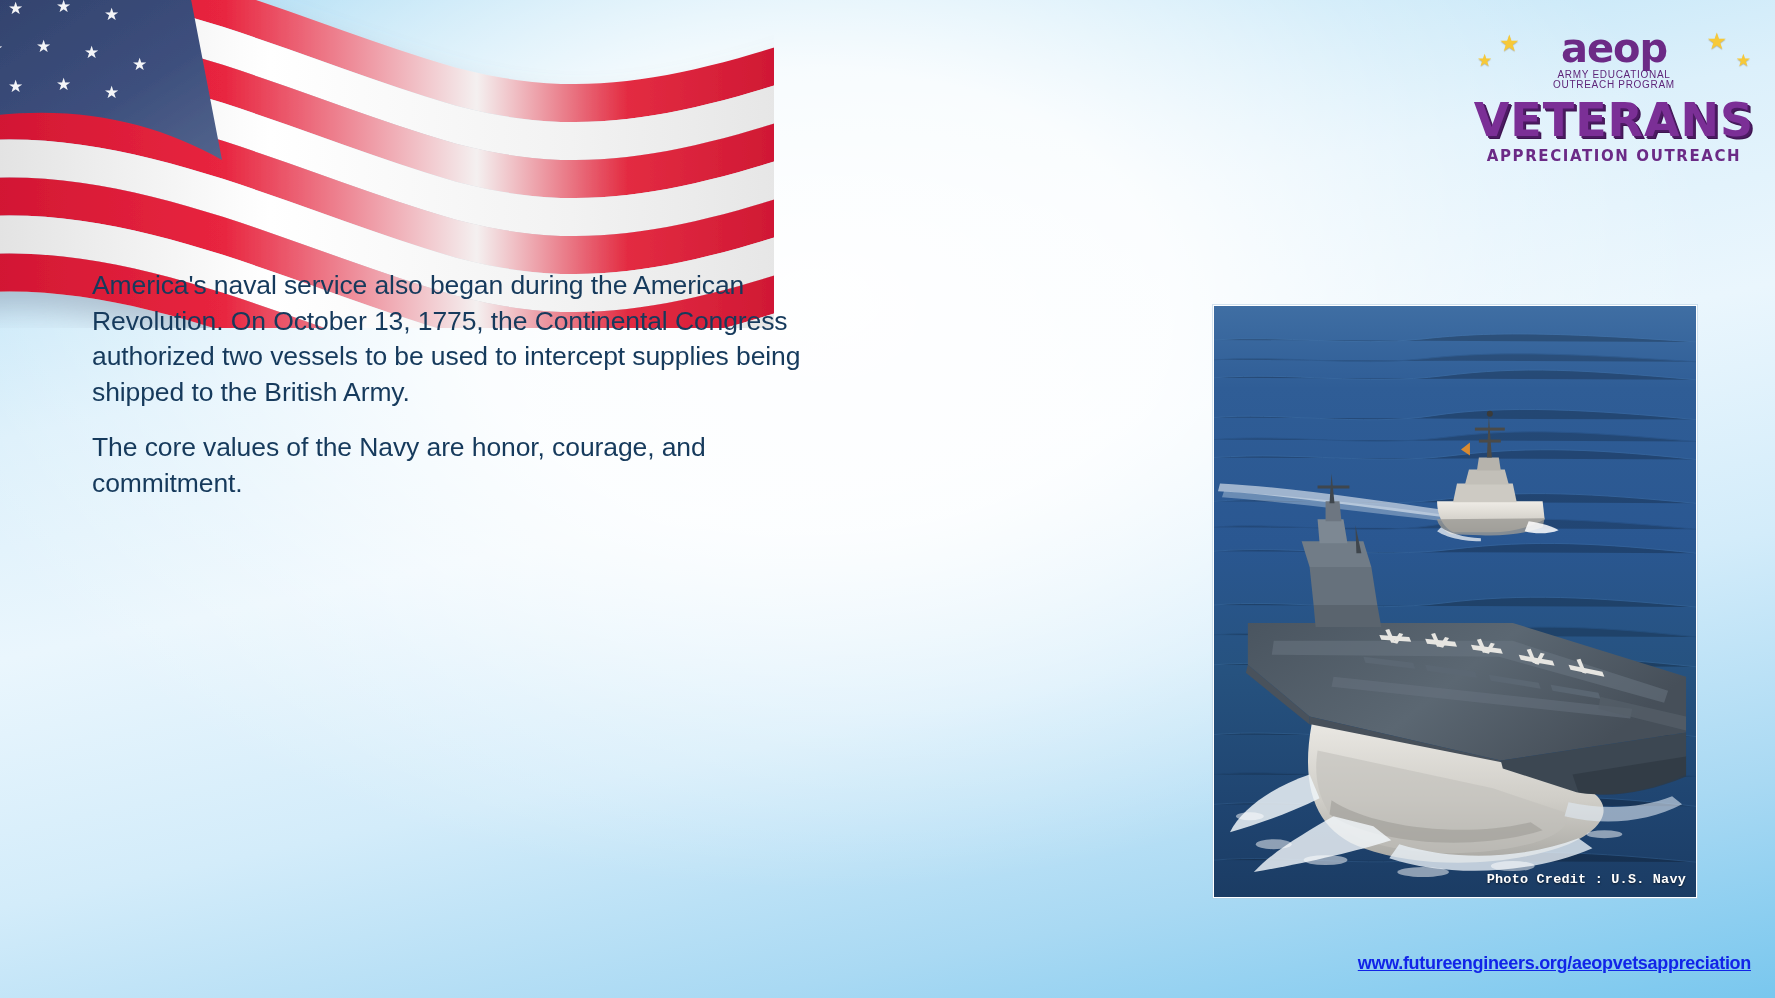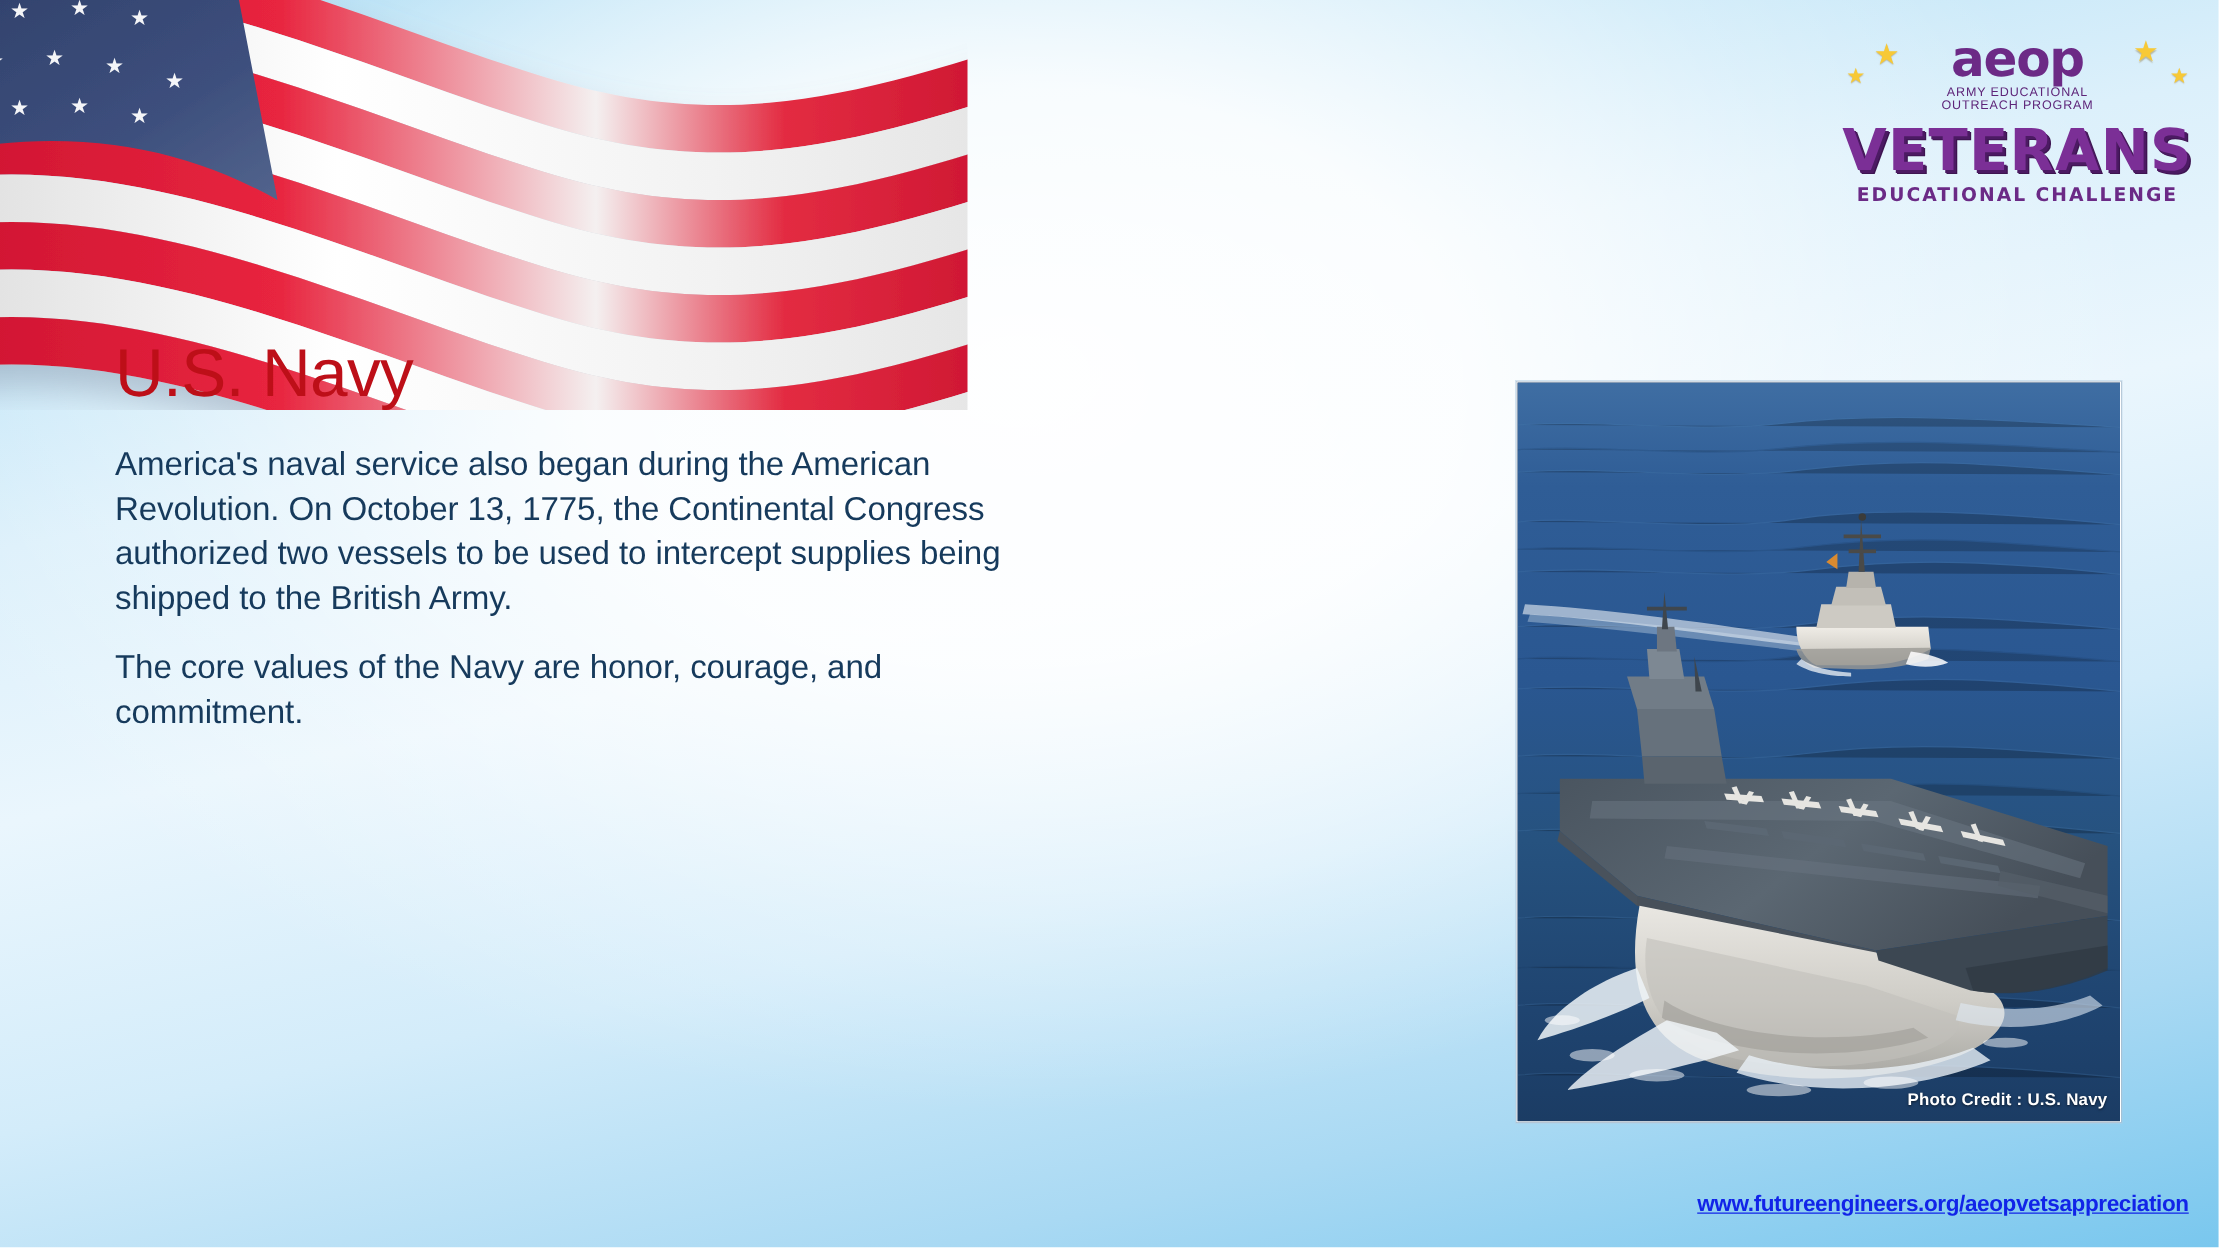--- a/index.html
+++ b/index.html
@@ -120,21 +120,21 @@
     width:484px; height:593px;
     border:1px solid #ffffff;
     box-shadow:0 0 0 1px rgba(180,205,225,.55);
     overflow:hidden;
     background:#20456e;
   }
   #photo-canvas { display:block; width:100%; height:100%; }
   #photo-credit {
     position:absolute;
     right:10px; bottom:10px;
-    font-family:Liberation Sans, sans-serif;
+    font-family:Liberation Mono, monospace;
     font-size:13.5px;
     font-weight:bold;
     color:#ffffff;
     letter-spacing:0.2px;
     text-shadow:0 1px 2px rgba(0,0,0,.6);
     white-space:nowrap;
   }
 
   
   #footer-url {
@@ -226,25 +226,24 @@
     <div class="logo-top">
       <span class="star s1">★</span>
       <span class="star s2">★</span>
       <span class="star s3">★</span>
       <span class="star s4">★</span>
       <span class="aeop-word">aeop</span>
       <span class="aeop-sub">ARMY EDUCATIONAL</span>
       <span class="aeop-sub" style="top:56px;">OUTREACH PROGRAM</span>
     </div>
     <div class="veterans-word">VETERANS</div>
-    <div class="challenge-word">EDUCATIONAL CHALLENGE</div>
+    <div class="challenge-word">APPRECIATION OUTREACH</div>
   </div>
 
   <div id="content">
-    <h1 id="page-title">U.S. Navy</h1>
     <p class="body-para">America's naval service also began during the American Revolution. On October 13, 1775, the Continental Congress authorized two vessels to be used to intercept supplies being shipped to the British Army.</p>
     <p class="body-para">The core values of the Navy are honor, courage, and commitment.</p>
   </div>
 
   <div id="photo-frame">
     <svg id="photo-canvas" viewBox="0 0 484 593" preserveAspectRatio="none" xmlns="http://www.w3.org/2000/svg" aria-hidden="true">
       <defs>
         <linearGradient id="seag" x1="0" y1="0" x2="0" y2="1">
           <stop offset="0%" stop-color="#3f6ea3"></stop>
           <stop offset="14%" stop-color="#2f5d96"></stop>

